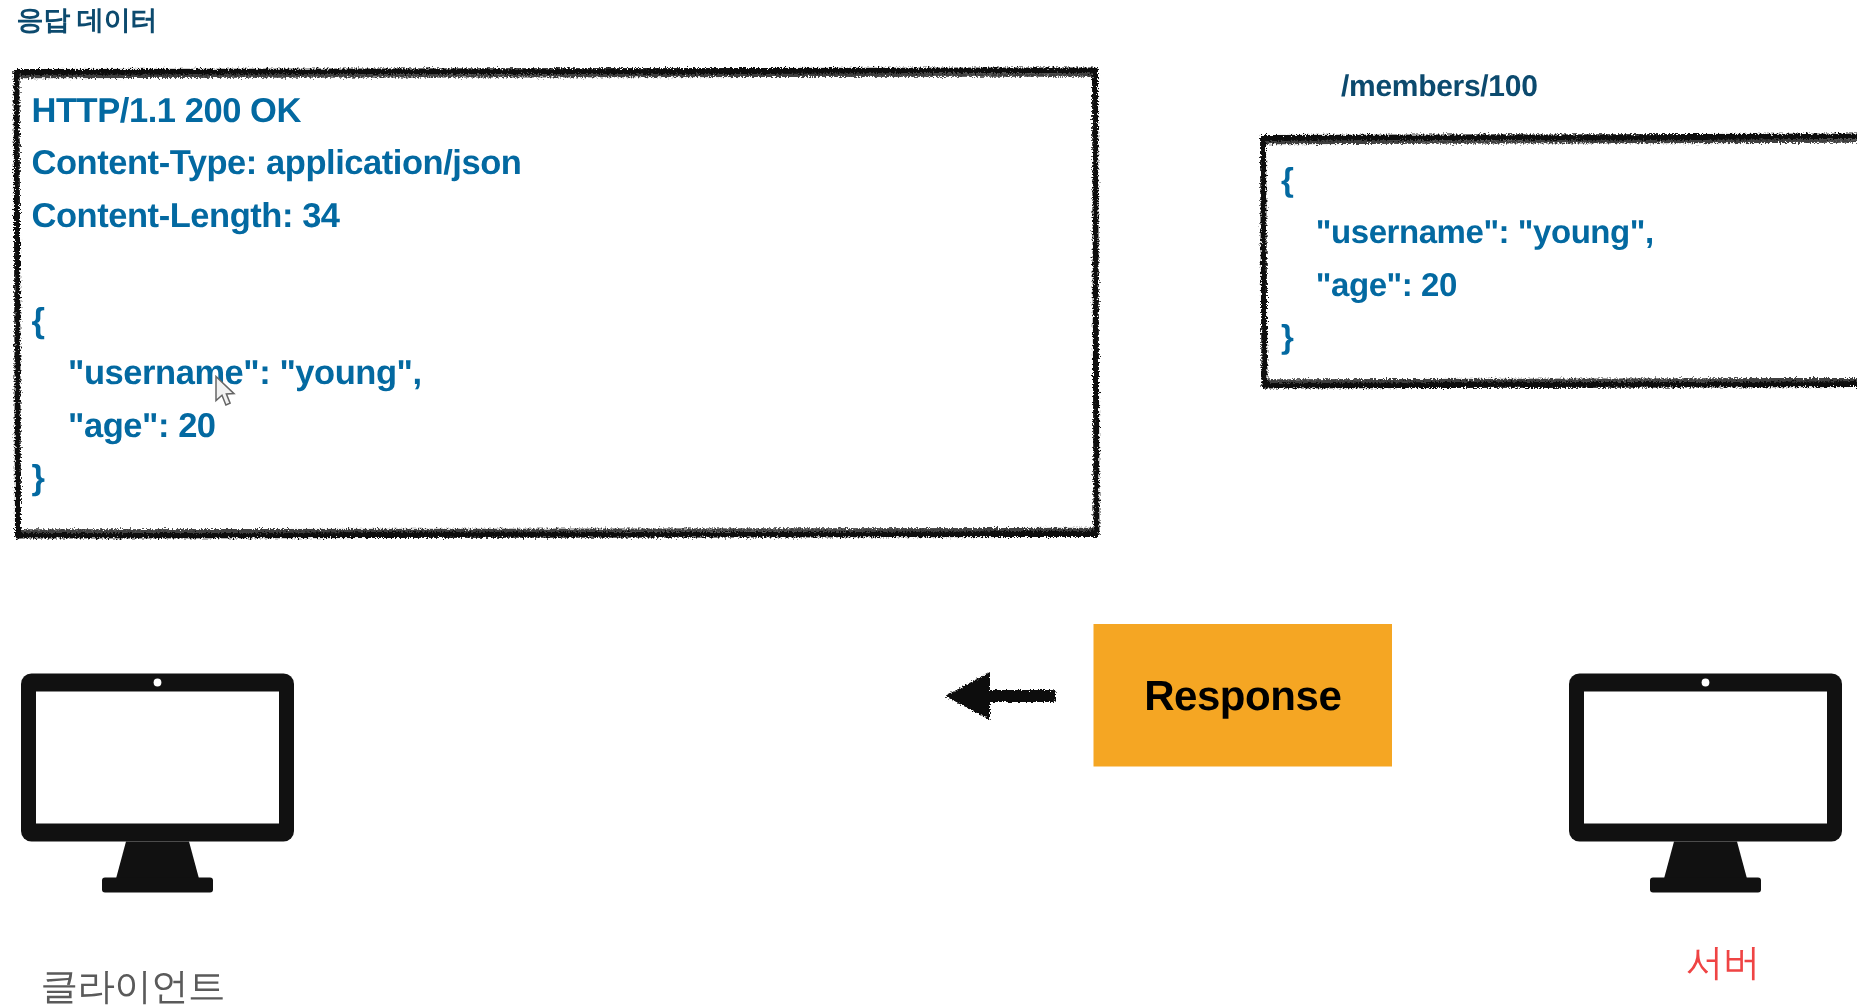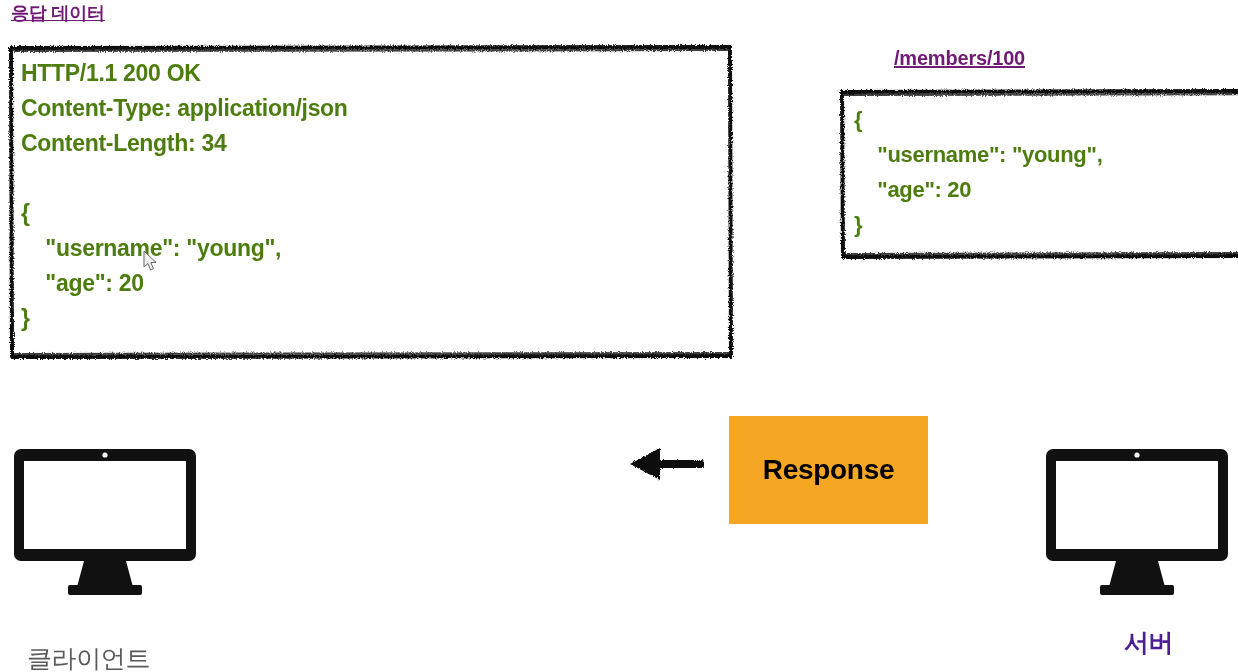--- a/index.html
+++ b/index.html
@@ -13,24 +13,23 @@
     position: relative;
     overflow: hidden;
     font-family: "Liberation Sans", "DejaVu Sans", sans-serif;
     -webkit-font-smoothing: antialiased;
   }
 
   
   .heading {
     position: absolute;
     font-weight: bold;
-    color: #701a75;
+    color: #0c4a6e;
     white-space: nowrap;
     letter-spacing: -0.2px;
-    text-decoration: underline;
   }
   #response-data-title {
     left: 11px;
     top: 0px;
     font-size: 18px;
     line-height: 26px;
   }
   #endpoint-title {
     left: 849px;
     top: 45px;
@@ -61,21 +60,21 @@
     top: 88px;
     width: 420px;   
     height: 172px;
   }
 
   
   .box-text {
     position: absolute;
     font-family: "Liberation Sans", "DejaVu Sans", sans-serif;
     font-weight: bold;
-    color: #4d7c0f;
+    color: #0369a1;
     white-space: pre;
     letter-spacing: -0.3px;
   }
   #response-box .box-text {
     left: 13px;
     top: 12px;
     font-size: 23px;
     line-height: 35px;
   }
   #resource-box .box-text {
@@ -117,21 +116,21 @@
     top: 443px;
     width: 78px;
     height: 42px;
   }
 
   #response-badge {
     position: absolute;
     left: 729px;
     top: 416px;
     width: 199px;
-    height: 108px;
+    height: 95px;
     display: flex;
     align-items: center;
     justify-content: center;
   }
   #response-badge-label {
     font-size: 28px;
     font-weight: bold;
     color: #000000;
     letter-spacing: -0.3px;
   }
@@ -215,21 +214,21 @@
 </svg>
 <div class="node-label" id="client-label" style="color: rgb(90, 90, 90); margin-top: 16px;">클라이언트</div>
 
 <svg class="monitor" id="server-monitor" viewBox="0 0 186 150">
   <rect x="2" y="2" width="182" height="112" rx="7" fill="#111111"></rect>
   <rect x="12" y="14" width="162" height="88" fill="#ffffff"></rect>
   <circle cx="93" cy="8" r="2.6" fill="#ffffff"></circle>
   <path d="M72 114 L114 114 L121 140 L65 140 Z" fill="#111111"></path>
   <rect x="56" y="138" width="74" height="10" rx="2" fill="#111111"></rect>
 </svg>
-<div class="node-label" id="server-label" style="color: #4c1d95; font-weight: bold;">서버</div>
+<div class="node-label" id="server-label" style="color: #ef4444;">서버</div>
 
 <svg id="wire" viewBox="0 0 870 8" preserveAspectRatio="none">
   <defs>
     <filter id="roughLine" x="-2%" y="-300%" width="104%" height="700%">
       <feTurbulence type="fractalNoise" baseFrequency="1.1" numOctaves="3" seed="33" result="n3"></feTurbulence>
       <feDisplacementMap in="SourceGraphic" in2="n3" scale="3" xChannelSelector="R" yChannelSelector="G"></feDisplacementMap>
     </filter>
   </defs>
   <g filter="url(#roughLine)">
     <path d="M0 4 L870 4" stroke="#111111" stroke-width="3.4" fill="none"></path>

